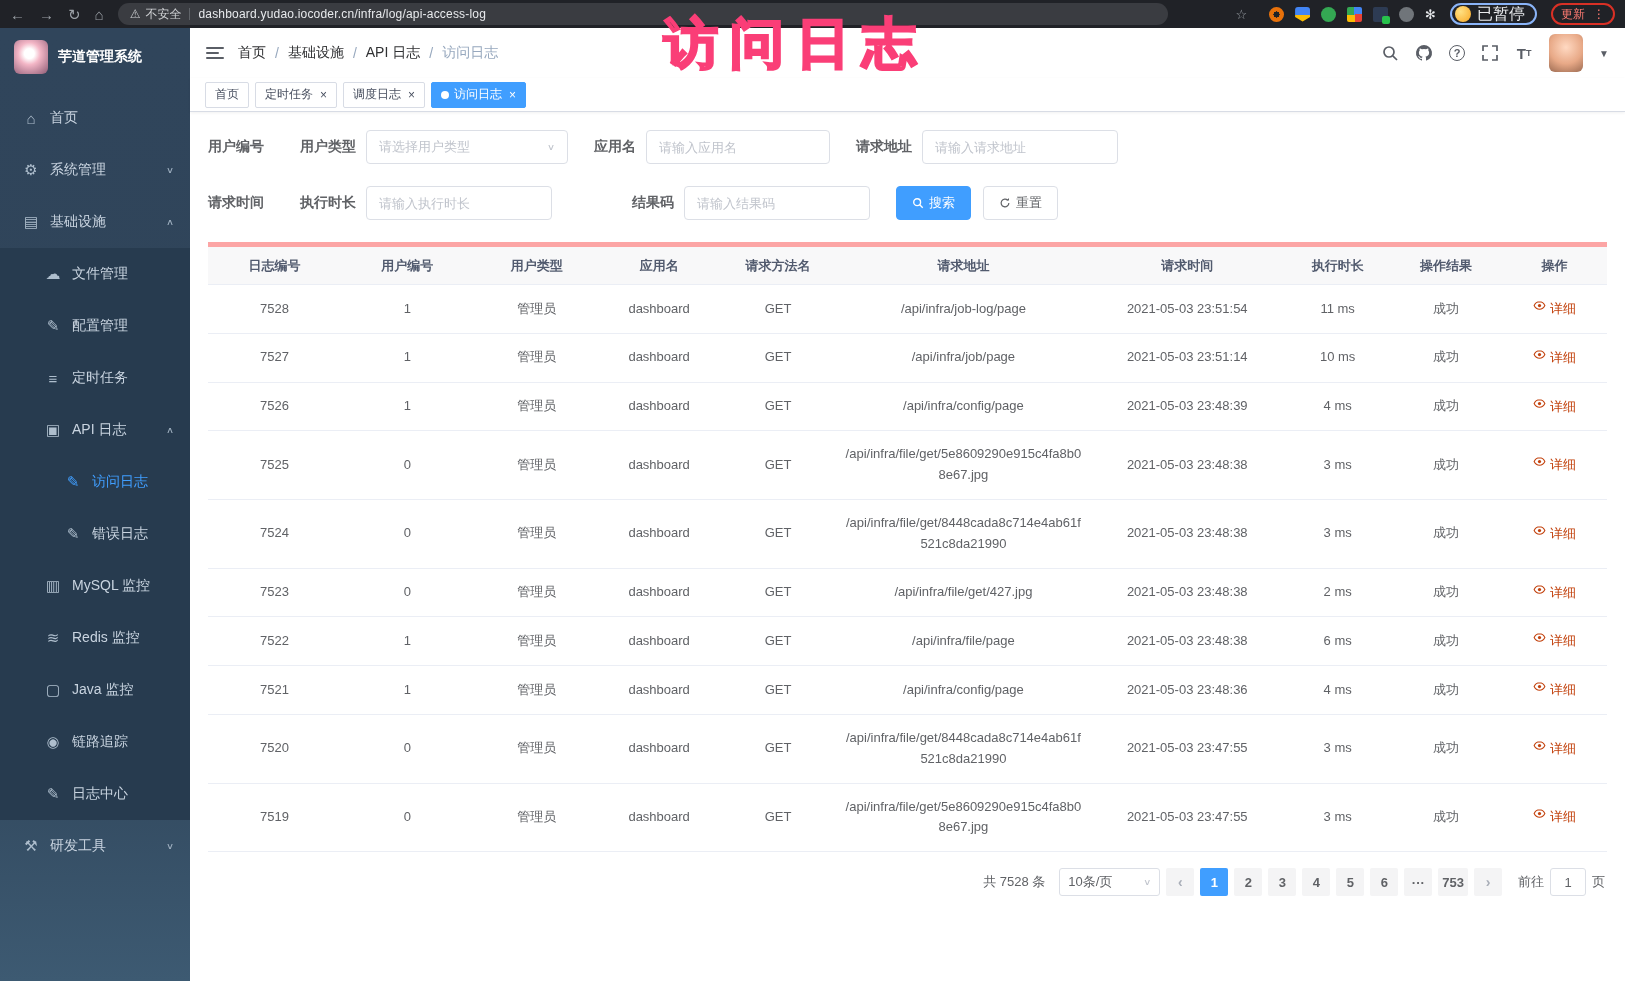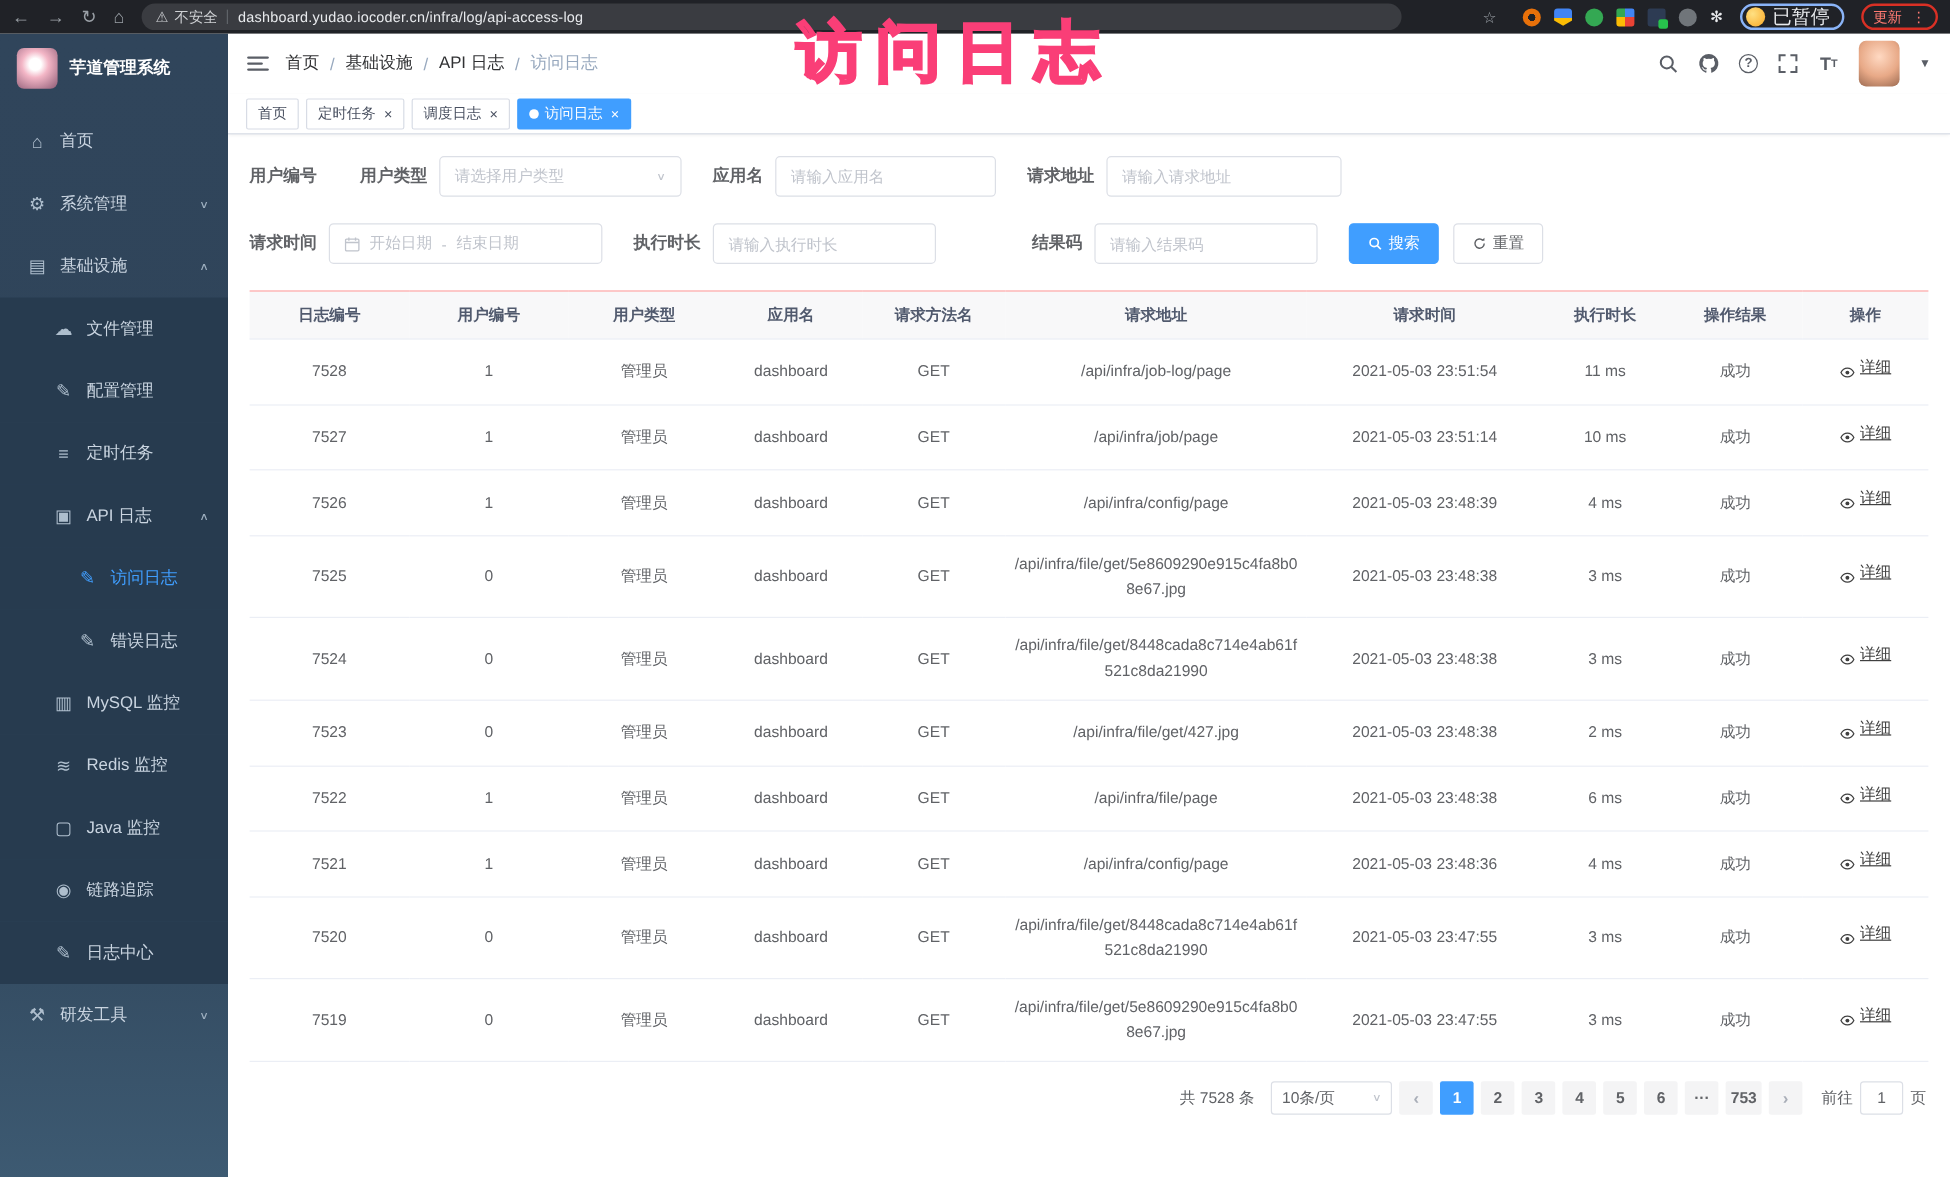--- a/index.html
+++ b/index.html
@@ -89,25 +89,25 @@
   .date-range { gap:8px; cursor:pointer; }
   .date-range .cal { color:#c0c4cc; flex-shrink:0; display:inline-flex; }
   .btn { height:34px; border-radius:4px; font-size:13px; padding:0 15px; display:inline-flex; align-items:center; gap:5px; cursor:pointer; border:1px solid #dcdfe6; background:#fff; color:#606266; font-family:inherit; }
   .btn-primary { background:#409eff; border-color:#409eff; color:#fff; }
   .btn-warn-plain { background:#fdf6ec; border-color:#f5dab1; color:#e6a23c; height:30px; font-size:12px; }
   .toolbar-row { display:flex; align-items:center; margin-bottom:14px; }
   .toolbar-right { margin-left:auto; display:flex; gap:10px; }
   .circle-btn { width:34px; height:34px; border-radius:50%; border:1px solid #dcdfe6; background:#fff; color:#666; display:inline-flex; align-items:center; justify-content:center; cursor:pointer; }
 
   
-  table { width:100%; border-collapse:collapse; table-layout:fixed; font-size:13px; color:#606266; border-top:1px solid #fca5a5; }
+  table { width:100%; border-collapse:collapse; table-layout:fixed; font-size:13px; color:#606266; border-top:5px solid #fca5a5; }
   thead th { background:#f8f8f9; color:#515a6e; font-weight:700; height:40px; text-align:center; border-bottom:1px solid #ebeef5; padding:0 4px; }
   tbody td { text-align:center; border-bottom:1px solid #ebeef5; padding:13px 6px; line-height:1.6; word-break:break-all; }
   td.nowrap { white-space:nowrap; }
-  .action-link { color:#404040; cursor:pointer; display:inline-flex; align-items:flex-end; gap:4px; white-space:nowrap;text-decoration:underline; }
+  .action-link { color:#c2410c; cursor:pointer; display:inline-flex; align-items:flex-start; gap:4px; white-space:nowrap; }
 
   
   .pager-row { display:flex; align-items:center; justify-content:flex-end; gap:6px; padding:16px 2px 0 0; font-size:13px; color:#606266; }
   .pg-total { margin-right:8px; font-weight:400; }
   .pg-size { width:101px; height:28px; border:1px solid #dcdfe6; border-radius:3px; display:inline-flex; align-items:center; justify-content:space-between; padding:0 8px; color:#606266; cursor:pointer; }
   .pg-btn { min-width:28px; height:28px; background:#f4f4f5; border-radius:2px; display:inline-flex; align-items:center; justify-content:center; font-weight:700; color:#606266; cursor:pointer; padding:0 4px; }
   .pg-btn.arrow { color:#a9aeb8; font-size:14px; }
   .pg-btn.active { background:#409eff; color:#fff; }
   .pg-goto { display:inline-flex; align-items:center; gap:6px; margin-left:10px; }
   .pg-goto .goto-input { width:36px; height:28px; border:1px solid #dcdfe6; border-radius:3px; text-align:center; font-size:13px; color:#606266; outline:none; font-family:inherit; }
@@ -309,33 +309,20 @@
           <span class="f-label">请求地址</span>
           <label class="el-input" style="width:196px;">
             <input placeholder="请输入请求地址" style="">
           </label>
         </div>
       </div>
 
       <div class="filter-row">
         <div class="f-group">
           <span class="f-label">请求时间</span>
-          <div class="el-input date-range" style="width:228px;">
-            <span class="cal">
-              <svg viewBox="0 0 14 14" width="13" height="13" fill="none" stroke="currentColor" stroke-width="1.2">
-                  <rect x="1" y="2.5" width="12" height="10.5" rx="1"></rect>
-                  <line x1="4" y1="1" x2="4" y2="4"></line>
-                  <line x1="10" y1="1" x2="10" y2="4"></line>
-                  <line x1="1" y1="5.5" x2="13" y2="5.5"></line>
-                </svg>
-            </span>
-            <span class="placeholder">开始日期</span>
-            <span class="placeholder">-</span>
-            <span class="placeholder">结束日期</span>
-          </div>
         </div>
         <div class="f-group">
           <span class="f-label">执行时长</span>
           <label class="el-input" style="width:186px;">
             <input placeholder="请输入执行时长" style="">
           </label>
         </div>
         <div class="f-group" style="margin-left:54px;">
           <span class="f-label">结果码</span>
           <label class="el-input" style="width:186px;">

